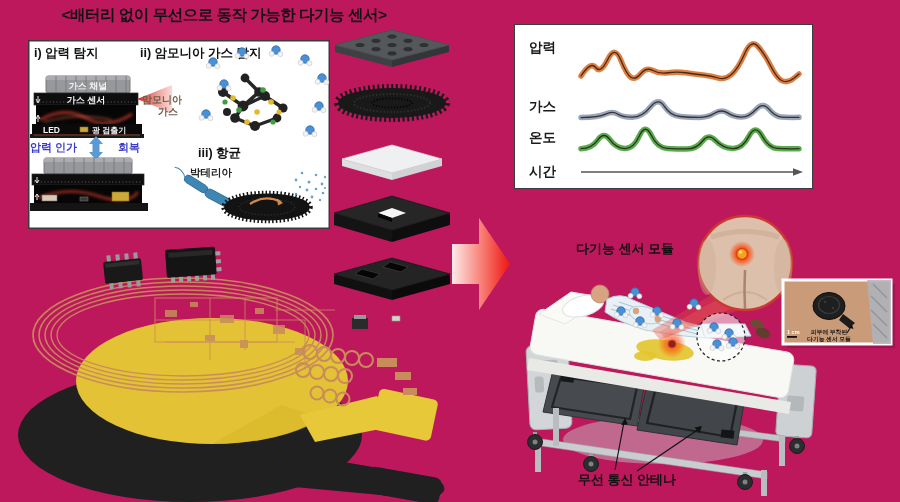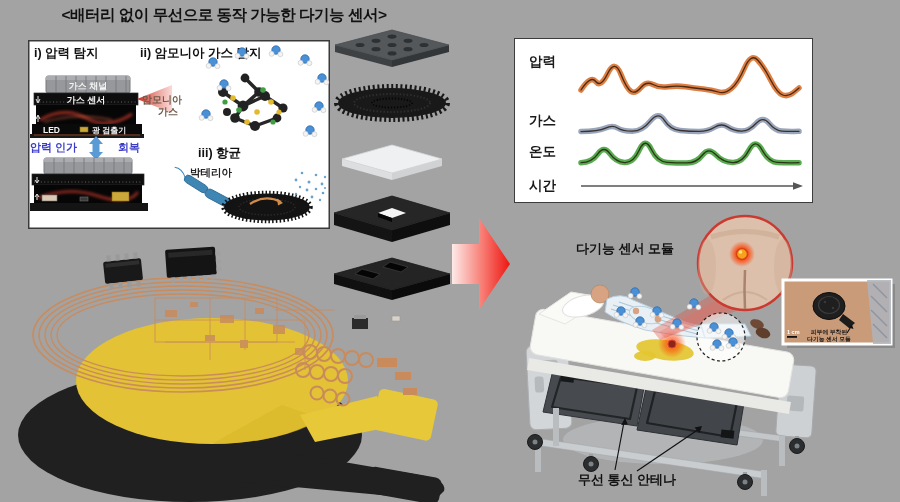--- a/index.html
+++ b/index.html
@@ -1,22 +1,22 @@
 <!DOCTYPE html>
 <html><head>
 <meta charset="utf-8">
 <style>
   html,body{margin:0;padding:0;background:#fff;}
-  .wrap{position:relative;width:900px;height:502px;background:#a3a3a3;overflow:hidden;
+  .wrap{position:relative;width:900px;height:502px;background:#be185d;overflow:hidden;
         font-family:"Liberation Sans","DejaVu Sans",sans-serif;color:#111;}
   .abs{position:absolute;}
   .title{position:absolute;top:5px;font-size:15.5px;font-weight:700;text-align:center;letter-spacing:-0.5px;}
   .title.left{left:0;width:448px;}
   .title.right{left:500px;width:390px;}
-  .graphbox{position:absolute;left:514px;top:38px;width:299px;height:165px;
+  .graphbox{position:absolute;left:514px;top:24px;width:299px;height:165px;
             border:1.5px solid #3c3c3c;box-sizing:border-box;background:#fff;}
   svg text{font-family:"Liberation Sans","DejaVu Sans",sans-serif;}
   text.h{font-size:12.5px;font-weight:700;fill:#111;}
   text.wlab{font-weight:700;fill:#f4f4f4;}
   text.blue{font-size:11px;font-weight:700;fill:#3c3cc8;}
   text.glab{font-size:13.5px;font-weight:700;fill:#1a1a1a;}
 </style>
 </head>
 <body>
 

